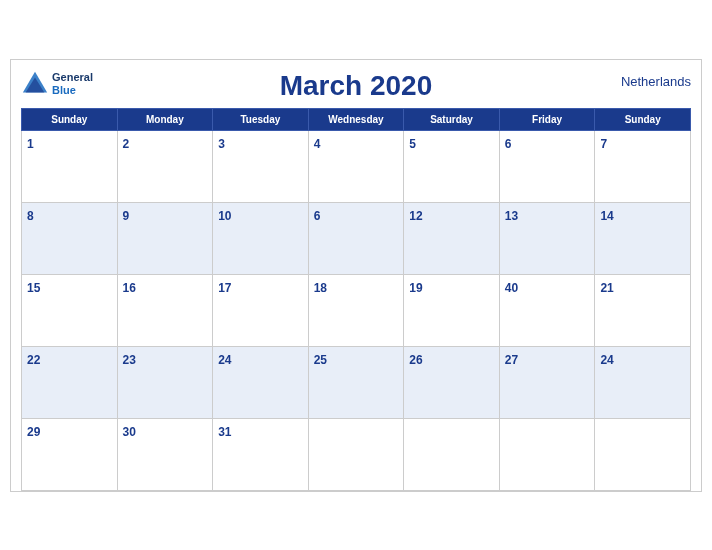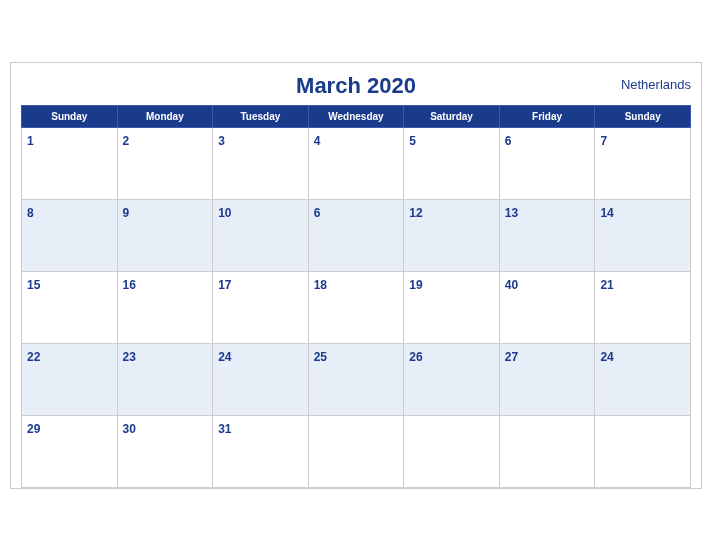--- a/index.html
+++ b/index.html
@@ -43,21 +43,21 @@
       color: #1a6bbf;
       font-weight: bold;
       line-height: 1.1;
     }
     .logo-icon {
       width: 28px;
       height: 28px;
       margin-right: 3px;
     }
     .calendar-title {
-      font-size: 22px;
+      font-size: 28px;
       font-weight: bold;
       color: #1a3a8c;
       text-align: center;
     }
     .country-label {
       position: absolute;
       right: 0;
       top: 4px;
       font-size: 13px;
       color: #1a3a8c;
@@ -93,20 +93,31 @@
     }
     .empty-cell {
       background: #fff;
     }
   </style>
 </head>
 <body>
 
 <div class="calendar-container">
   <div class="calendar-header">
+    <div class="logo-area">
+      <svg class="logo-icon" viewBox="0 0 30 30" xmlns="http://www.w3.org/2000/svg">
+        <rect width="30" height="30" fill="white"></rect>
+        <polygon points="15,2 28,24 2,24" fill="#1a6bbf" opacity="0.85"></polygon>
+        <polygon points="15,8 25,24 5,24" fill="#1a3a8c" opacity="0.7"></polygon>
+      </svg>
+      <div>
+        <div class="logo-text-general">General</div>
+        <div class="logo-text-blue">Blue</div>
+      </div>
+    </div>
     <h1 class="calendar-title">March 2020</h1>
     <div class="country-label">Netherlands</div>
   </div>
 
   <table class="calendar-grid">
     <thead>
       <tr>
       <th>Sunday</th>
           <th>Monday</th>
           <th>Tuesday</th>

